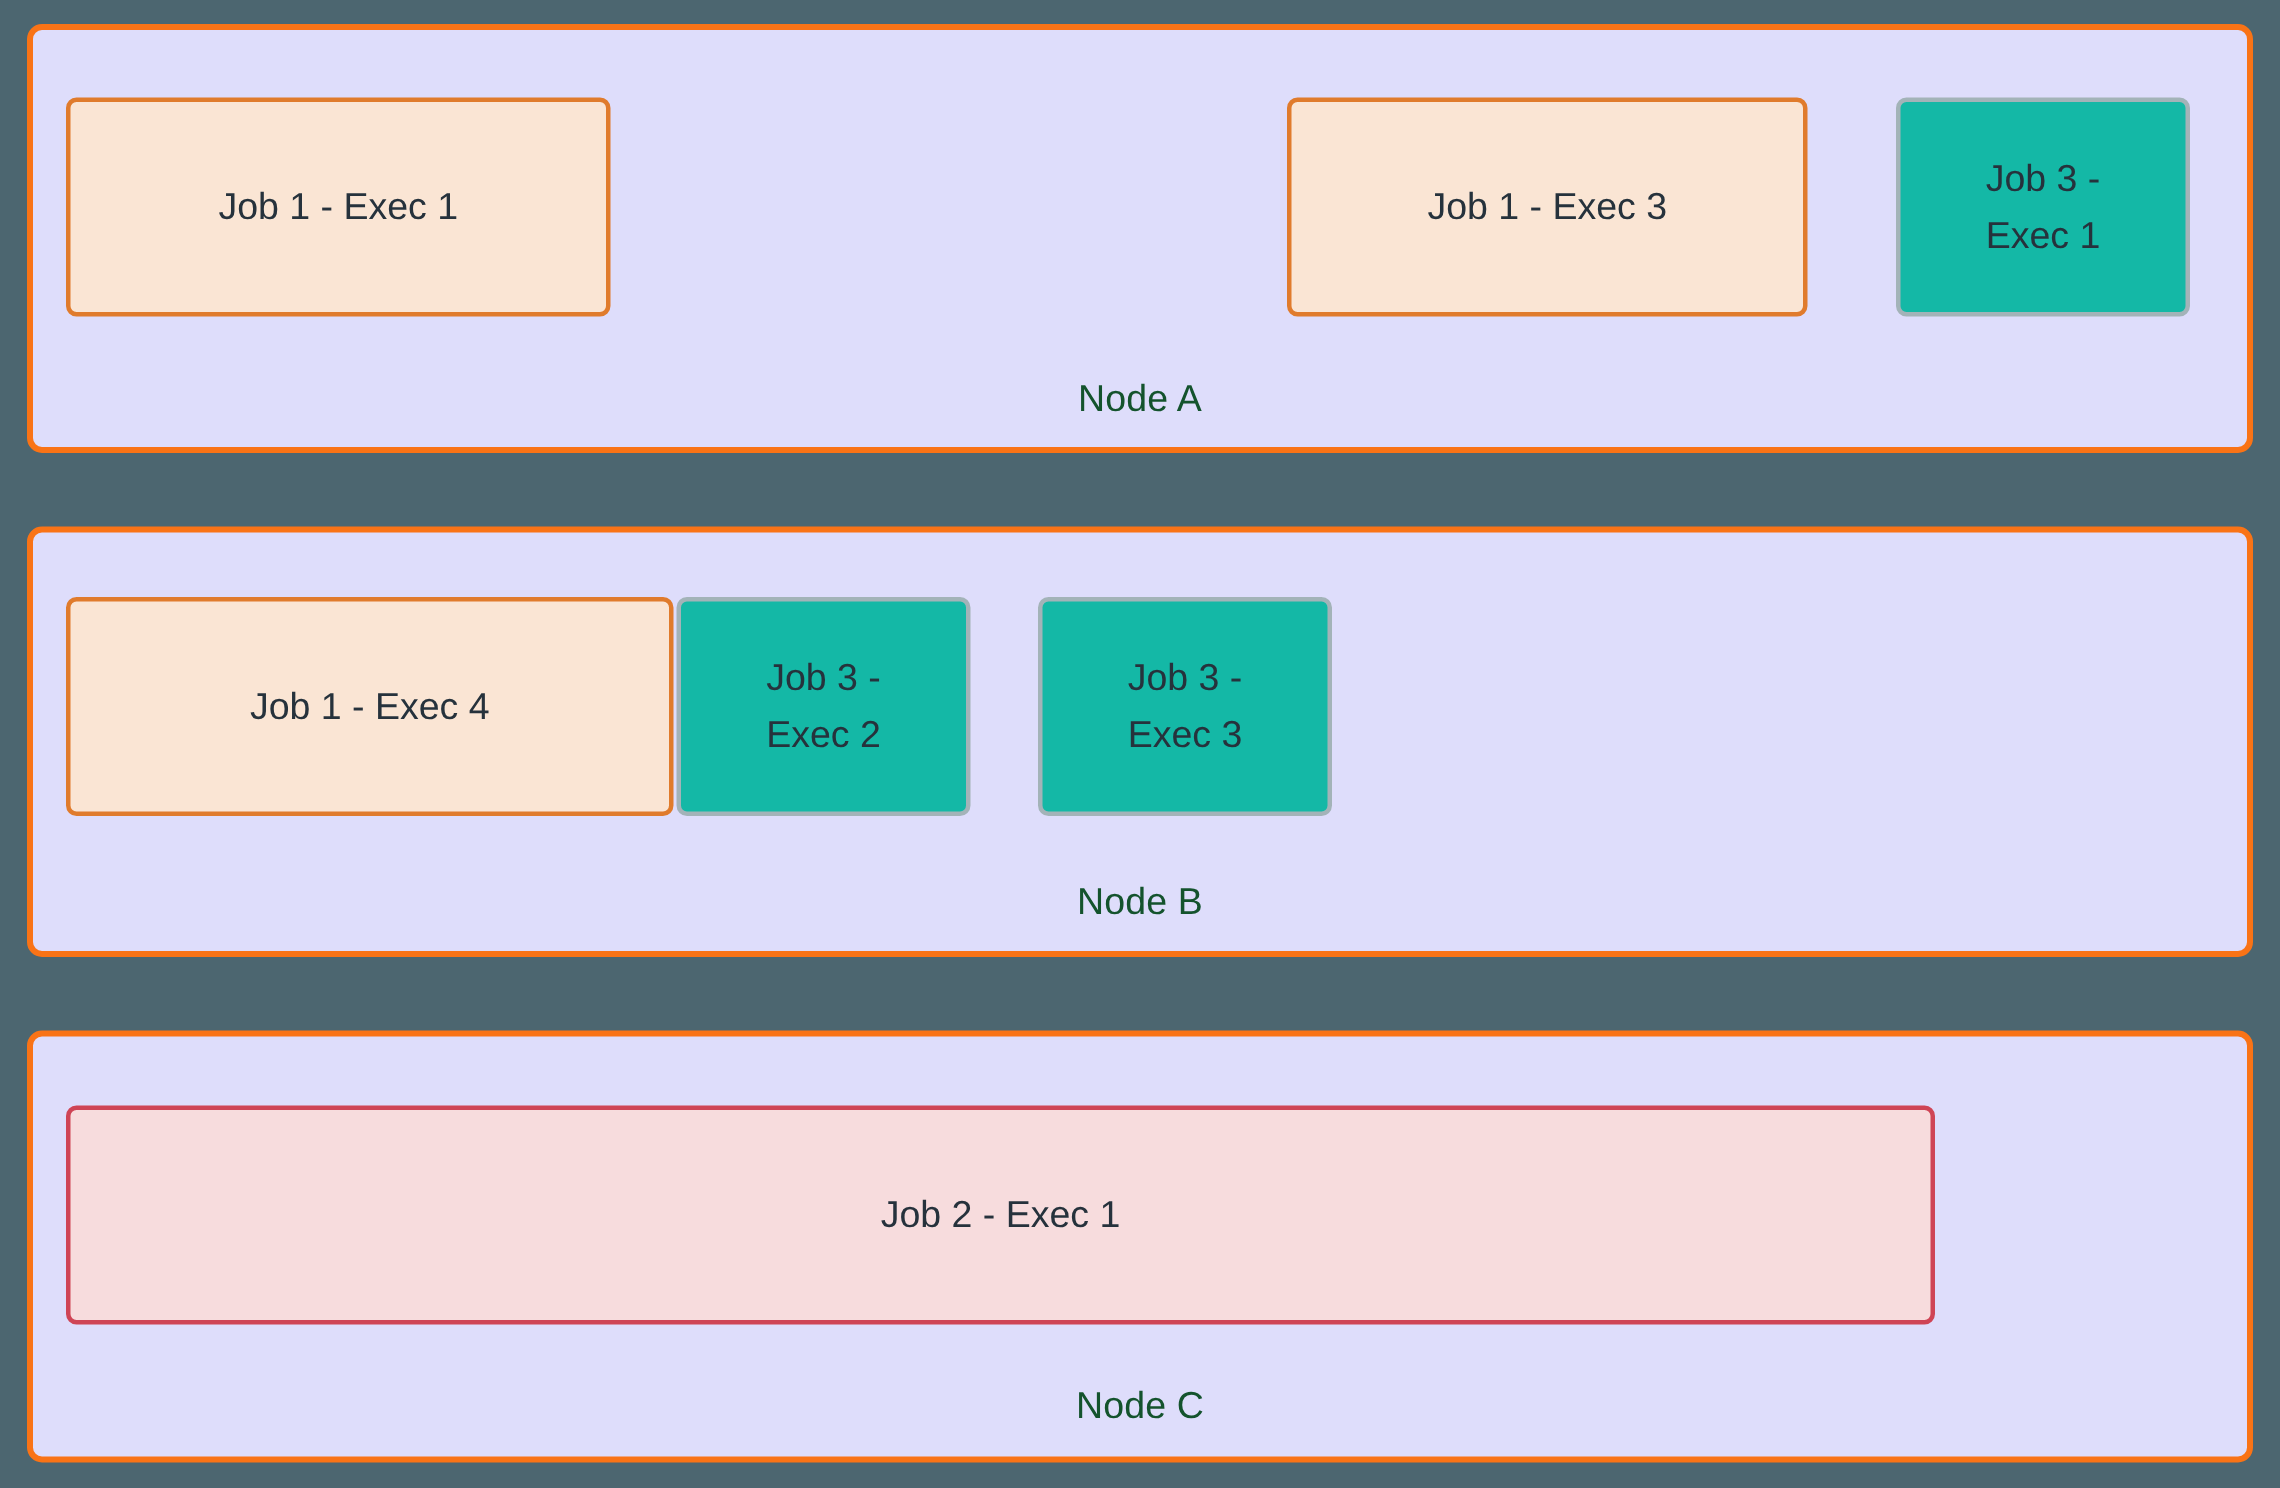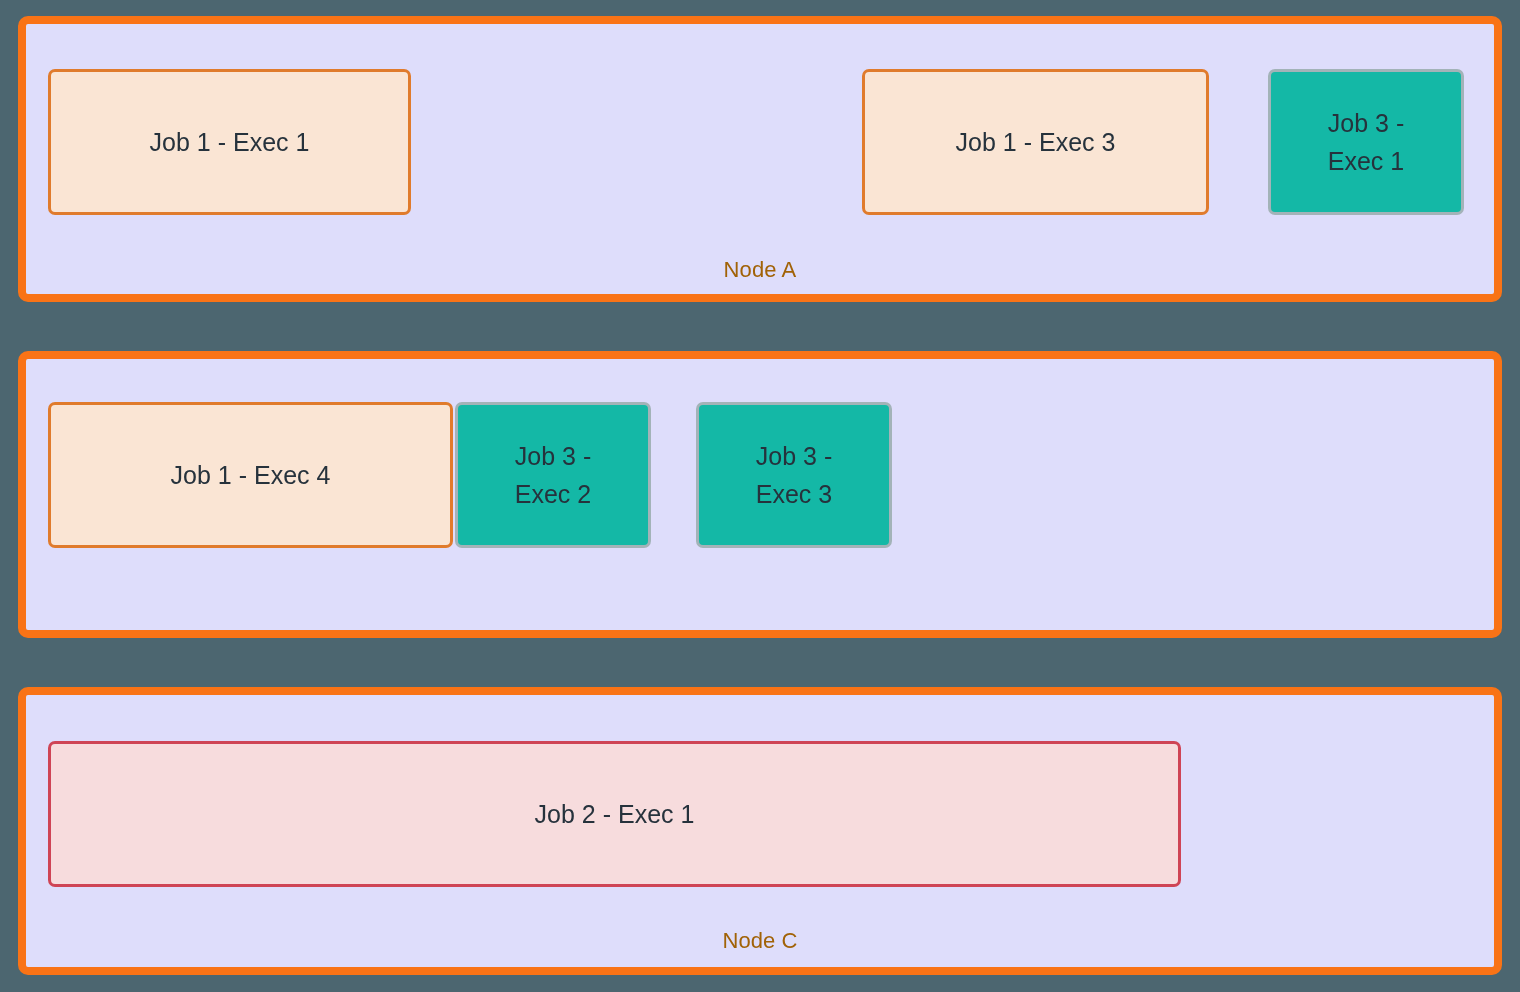--- a/index.html
+++ b/index.html
@@ -19,34 +19,34 @@
     width: 1520px;
     height: 992px;
     box-sizing: border-box;
   }
 
   
   .node {
     position: absolute;
     box-sizing: border-box;
     background: #deddfb;
-    border: 8px solid #f97316;
+    border: 4px solid #f97316;
     border-radius: 10px;
   }
   #node-a { left: 18px; top: 16px;  width: 1484px; height: 286px; }
   #node-b { left: 18px; top: 351px; width: 1484px; height: 287px; }
   #node-c { left: 18px; top: 687px; width: 1484px; height: 288px; }
 
   .node-label {
     position: absolute;
     left: 0;
     right: 0;
     text-align: center;
-    color: #a16207;
-    font-size: 22px;
+    color: #14532d;
+    font-size: 25px;
     line-height: 30px;
     letter-spacing: 0.1px;
   }
   #node-a .node-label { top: 231px; }
   #node-b .node-label { top: 231px; }
   #node-c .node-label { top: 231px; }
 
   
   .task {
     position: absolute;
@@ -79,41 +79,42 @@
   #a-job1e2 { left: 429px;  top: 45px; width: 363px; height: 146px; }
   #a-job1e3 { left: 836px;  top: 45px; width: 347px; height: 146px; }
   #a-job3e1 { left: 1242px; top: 45px; width: 196px; height: 146px; }
 
   
   #b-job1e4 { left: 22px;  top: 43px; width: 405px; height: 146px; }
   #b-job3e2 { left: 429px; top: 43px; width: 196px; height: 146px; }
   #b-job3e3 { left: 670px; top: 43px; width: 196px; height: 146px; }
 
   
-  #c-job2e1 { left: 22px; top: 46px; width: 1133px; height: 146px; }
+  #c-job2e1 { left: 22px; top: 46px; width: 1246px; height: 146px; }
 </style>
 </head>
 <body>
 
 <div id="canvas">
 
   <div class="node" id="node-a">
     <div class="task orange" id="a-job1e1">Job 1 - Exec 1</div>
     <div class="task orange" id="a-job1e3">Job 1 - Exec 3</div>
     <div class="task gray" id="a-job3e1">Job  3 -
 Exec 1</div>
     <div class="node-label">Node A</div>
   </div>
 
   <div class="node" id="node-b">
     <div class="task orange" id="b-job1e4">Job 1 - Exec 4</div>
     <div class="task gray" id="b-job3e2">Job 3 -
 Exec 2</div>
     <div class="task gray" id="b-job3e3">Job  3 -
 Exec 3</div>
+    <div class="node-label">Node B</div>
   </div>
 
   <div class="node" id="node-c">
     <div class="task red" id="c-job2e1">Job 2 - Exec 1</div>
     <div class="node-label">Node C</div>
   </div>
 
 </div>
 
 </body></html>

